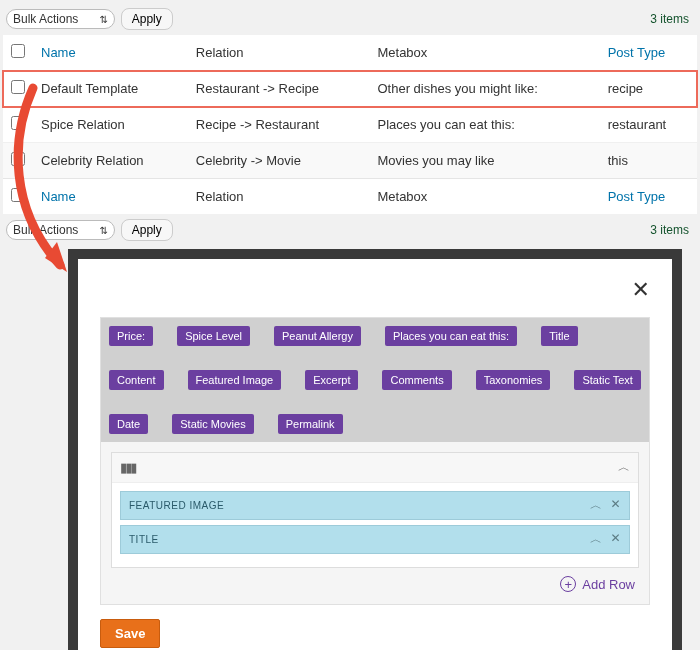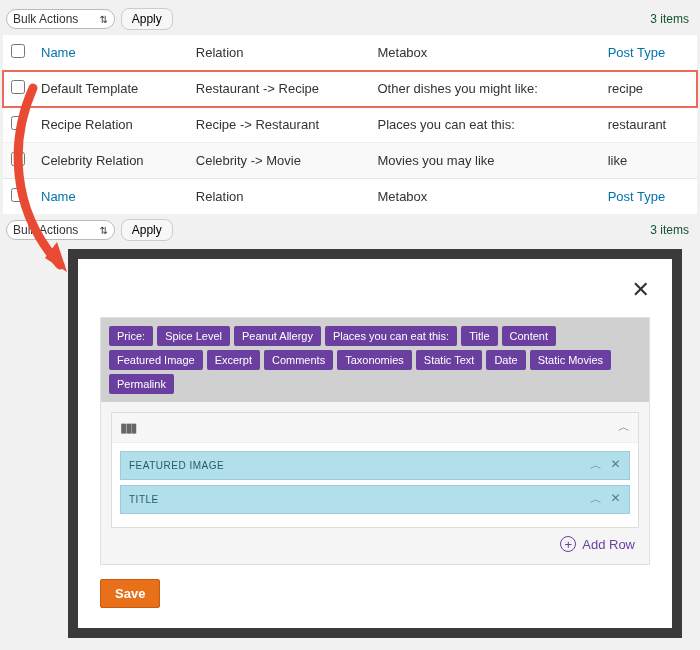--- a/index.html
+++ b/index.html
@@ -23,21 +23,21 @@
 .modal-backdrop { background: #3a3a3a; padding: 10px; margin: 0 18px 12px 68px; position: relative; border-radius: 0; }
 .modal { background: #fff; padding: 20px 22px; }
 .modal-header { display: flex; align-items: center; margin-bottom: 16px; }
 .modal-title { font-size: 19px; font-weight: 600; color: #222; }
 .modal-close { margin-left: auto; font-size: 22px; cursor: pointer; line-height: 1; }
 .field-row { display: flex; align-items: center; margin-bottom: 16px; }
 .field-label { width: 140px; font-size: 12px; color: #333; }
 .field-input { width: 300px; padding: 4px 6px; border: 1px solid #ccc; font-size: 12px; }
 .builder-panel { background: #f5f5f5; border: 1px solid #e0e0e0; padding: 10px; }
 .tag-area { background: #d0d0d0; padding: 8px; margin: -10px -10px 10px -10px; }
-.tags { display: flex; flex-wrap: wrap; gap: 4px; text-align: center; }
+.tags { display: flex; flex-wrap: wrap; gap: 24px; text-align: center; }
 .tag { background: #6b3fa0; color: #fff; padding: 4px 8px; border-radius: 2px; font-size: 11px; cursor: pointer; white-space: nowrap; }
 .builder-body { background: #fff; border: 1px solid #ddd; padding: 0; }
 .builder-head { display: flex; align-items: center; padding: 6px 8px; border-bottom: 1px solid #eee; background: #f7f7f7; }
 .grip { font-size: 13px; color: #666; letter-spacing: -2px; }
 .collapse-right { margin-left: auto; color: #666; font-size: 12px; cursor: pointer; }
 .builder-items { padding: 8px; }
 .builder-item { background: #b2dfec; color: #2a5a6a; padding: 5px 8px; margin-bottom: 5px; font-size: 10px; letter-spacing: 0.5px; display: flex; align-items: center; border: 1px solid #9dcbd9; }
 .builder-item .actions { margin-left: auto; display: flex; gap: 8px; color: #5a7a82; }
 .builder-item .actions span { cursor: pointer; font-size: 12px; }
 .add-row { display: flex; align-items: center; justify-content: flex-end; padding: 8px 4px 2px; }
@@ -73,31 +73,31 @@
     <tbody id="tbody">
         <tr class="row-highlight">
     <td class="check-col"><input type="checkbox" style=""></td>
     <td>Default Template</td>
     <td>Restaurant -&gt; Recipe</td>
     <td>Other dishes you might like:</td>
     <td>recipe</td>
         </tr>
         <tr>
     <td class="check-col"><input type="checkbox" style=""></td>
-    <td>Recipe Relation</td>
+    <td>Spice Relation</td>
     <td>Recipe -&gt; Restaurant</td>
     <td>Places you can eat this:</td>
     <td>restaurant</td>
         </tr>
         <tr class="row-alt">
     <td class="check-col"><input type="checkbox" style=""></td>
     <td>Celebrity Relation</td>
     <td>Celebrity -&gt; Movie</td>
     <td>Movies you may like</td>
-    <td>like</td>
+    <td>this</td>
         </tr>
       </tbody>
     <tfoot>
       <tr>
         <th class="check-col"><input type="checkbox" style=""></th>
         <th class="link-blue">Name</th>
         <th>Relation</th>
         <th>Metabox</th>
         <th class="link-blue">Post Type</th>
       </tr>

